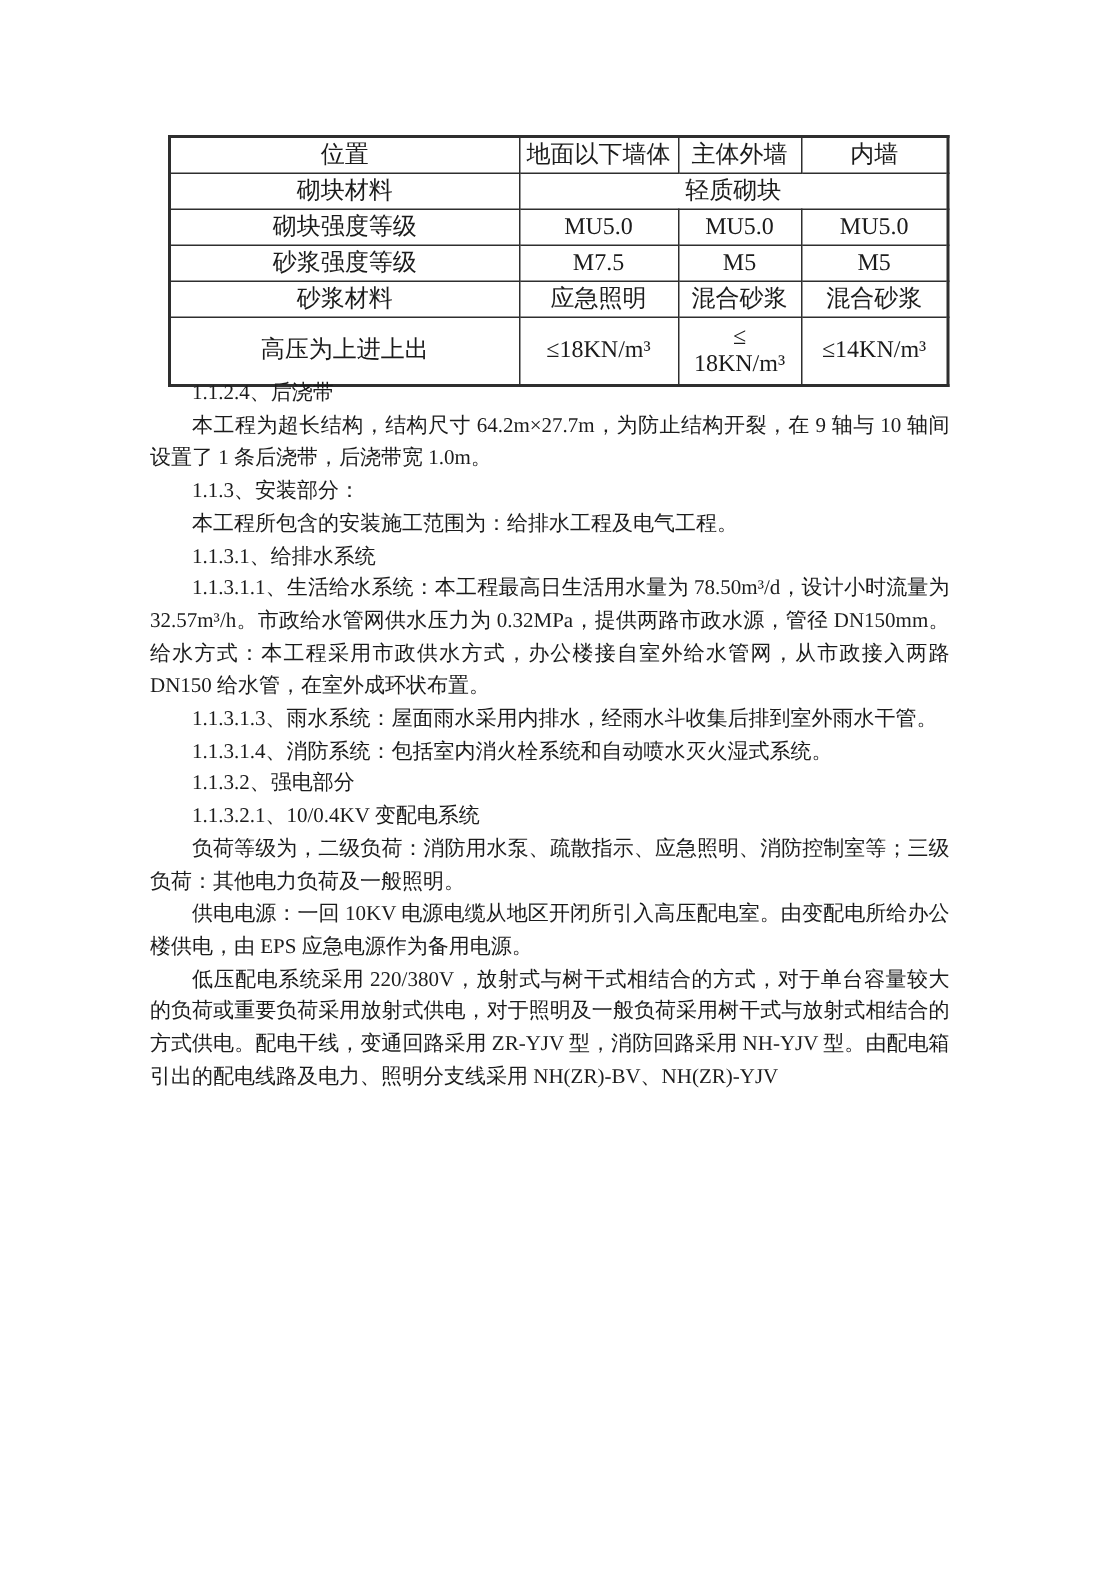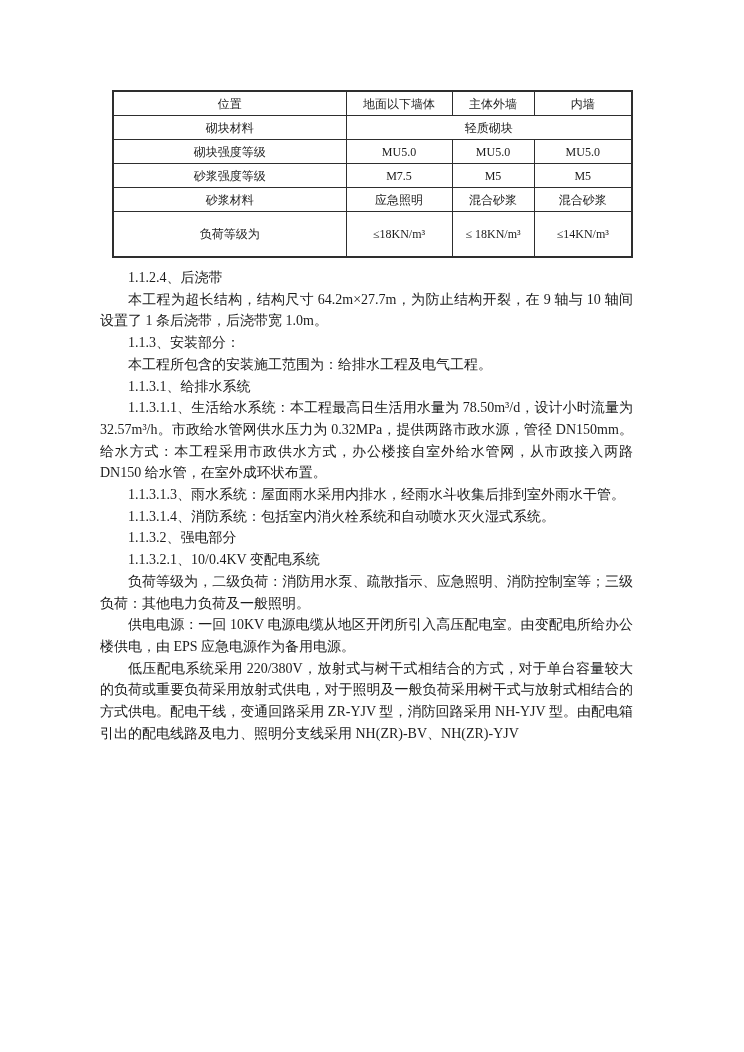--- a/index.html
+++ b/index.html
@@ -15,41 +15,40 @@
     color: #1b1b1b;
     overflow: hidden;
   }
   table.spec-table {
     position: absolute;
     left: 112px; top: 90px;
     width: 519px;
     border-collapse: collapse;
     table-layout: fixed;
     border: 2px solid #2e2e2e;
-    font-size: 12px;
+    font-size: 16px;
   }
   table.spec-table td {
     border: 1px solid #2e2e2e;
     text-align: center;
     vertical-align: middle;
     padding: 1px 4px;
     height: 21px;
     line-height: 18px;
     overflow: hidden;
   }
   table.spec-table tr.tall-row td { height: 42px; }
   td.narrow-wrap { padding: 1px 6px; }
   .content {
     position: absolute;
     left: 100px; top: 252px;
     width: 533px;
     font-size: 14px;
     line-height: 21.7px;
     text-align: justify;
-    margin-top: 15px;
   }
   .content p {
     margin: 0;
     text-indent: 2em;
     word-break: break-word;
   }
 </style>
 </head>
 <body>
 
@@ -85,21 +84,21 @@
         <td>M5</td>
         <td>M5</td>
       </tr>
       <tr>
         <td>砂浆材料</td>
         <td>应急照明</td>
         <td>混合砂浆</td>
         <td>混合砂浆</td>
       </tr>
       <tr class="tall-row">
-        <td>负荷等级为</td>
+        <td>高压为上进上出</td>
         <td>≤18KN/m³</td>
         <td class="narrow-wrap">≤ 18KN/m³</td>
         <td>≤14KN/m³</td>
       </tr>
     </tbody>
   </table>
 
   <div class="content">
     <p>1.1.2.4、后浇带</p>
     <p>本工程为超长结构，结构尺寸 64.2m×27.7m，为防止结构开裂，在 9 轴与 10 轴间设置了 1 条后浇带，后浇带宽 1.0m。</p>

